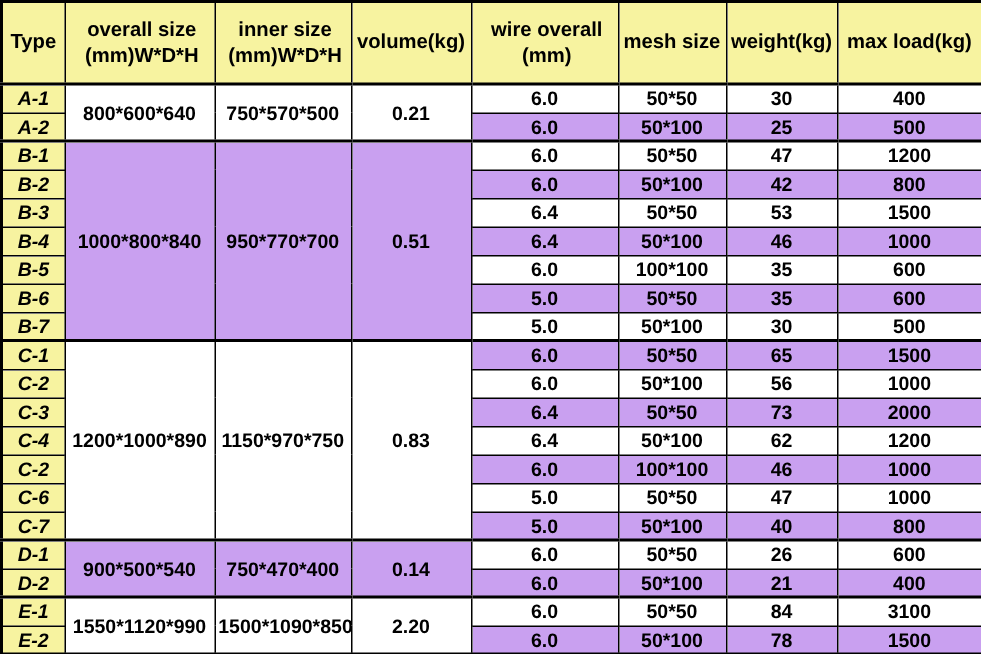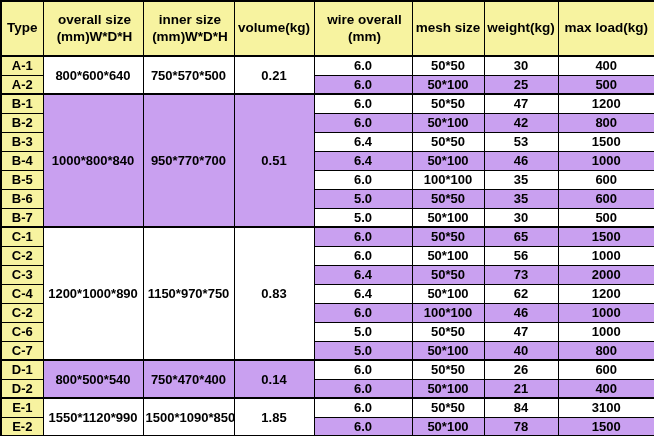--- a/index.html
+++ b/index.html
@@ -37,21 +37,21 @@
   thead tr { height: 55px; }
   tbody tr { height: 19px; }
   th {
     background: var(--header-bg);
     white-space: pre-line;
     border-bottom: 2px solid var(--border-c);
     font-size: 13.5px;
     line-height: 1.25;
   }
   th.h-left { text-align: center; padding-left: 5px; }
-  td.bg-type   { background: var(--header-bg); }
+  td.bg-type   { background: var(--header-bg); font-style: italic; }
   td.bg-white  { background: var(--row-white); }
   td.bg-purple { background: var(--row-purple); }
   tr.sec-start td { border-top: 2px solid var(--border-c); }
 </style>
 </head>
 <body>
 
 <div class="wrap">
   <table class="spec">
     <colgroup>
@@ -196,40 +196,40 @@
         </tr>
         <tr>
           <td class="bg-type">C-7</td>
           <td class="bg-purple">5.0</td>
           <td class="bg-purple">50*100</td>
           <td class="bg-purple">40</td>
           <td class="bg-purple">800</td>
         </tr>
         <tr class="sec-start">
           <td class="bg-type">D-1</td>
-          <td class="bg-purple" rowspan="2">800*500*540</td>
+          <td class="bg-purple" rowspan="2">900*500*540</td>
           <td class="bg-purple" rowspan="2">750*470*400</td>
           <td class="bg-purple" rowspan="2">0.14</td>
           <td class="bg-white">6.0</td>
           <td class="bg-white">50*50</td>
           <td class="bg-white">26</td>
           <td class="bg-white">600</td>
         </tr>
         <tr>
           <td class="bg-type">D-2</td>
           <td class="bg-purple">6.0</td>
           <td class="bg-purple">50*100</td>
           <td class="bg-purple">21</td>
           <td class="bg-purple">400</td>
         </tr>
         <tr class="sec-start">
           <td class="bg-type">E-1</td>
           <td class="bg-white" rowspan="2">1550*1120*990</td>
           <td class="bg-white" rowspan="2">1500*1090*850</td>
-          <td class="bg-white" rowspan="2">1.85</td>
+          <td class="bg-white" rowspan="2">2.20</td>
           <td class="bg-white">6.0</td>
           <td class="bg-white">50*50</td>
           <td class="bg-white">84</td>
           <td class="bg-white">3100</td>
         </tr>
         <tr>
           <td class="bg-type">E-2</td>
           <td class="bg-purple">6.0</td>
           <td class="bg-purple">50*100</td>
           <td class="bg-purple">78</td>

